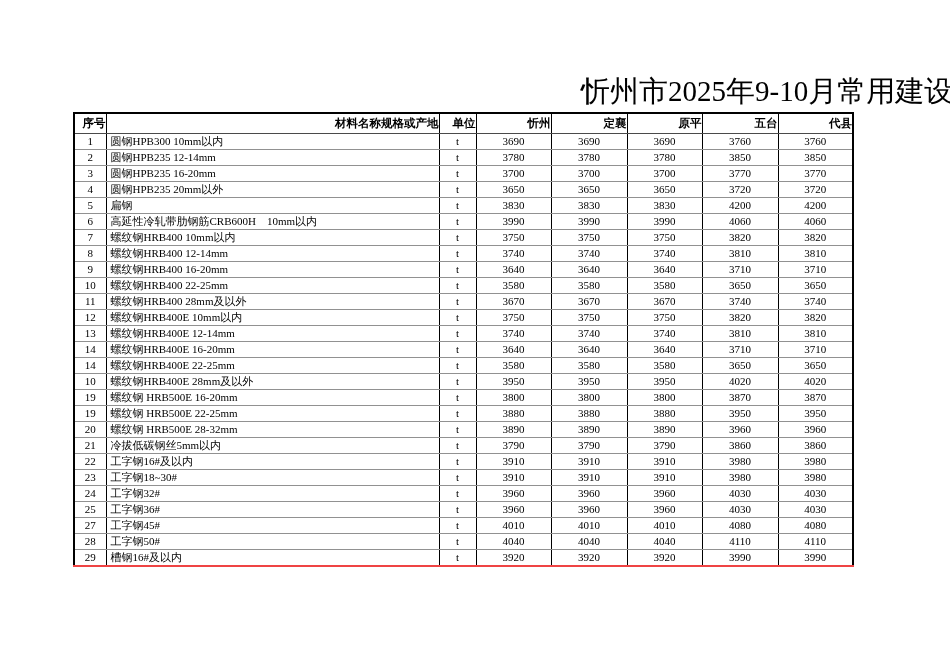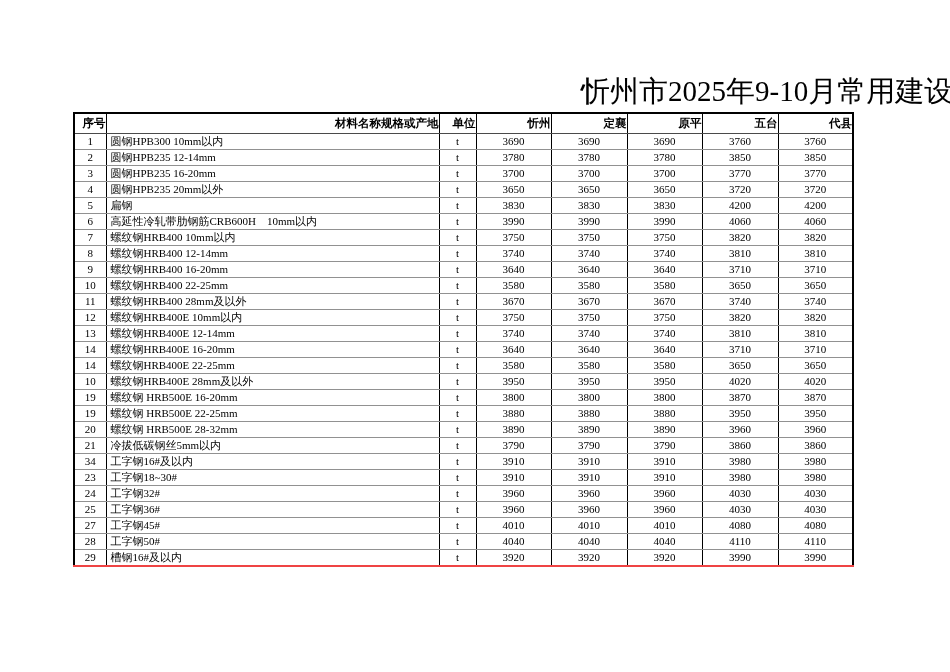--- a/index.html
+++ b/index.html
@@ -291,21 +291,21 @@
         <td class="col0">21</td>
         <td class="col1">冷拔低碳钢丝5mm以内</td>
         <td class="col2">t</td>
         <td class="col3">3790</td>
         <td class="col4">3790</td>
         <td class="col5">3790</td>
         <td class="col6">3860</td>
         <td class="col7">3860</td>
       </tr>
       <tr>
-        <td class="col0">34</td>
+        <td class="col0">22</td>
         <td class="col1">工字钢16#及以内</td>
         <td class="col2">t</td>
         <td class="col3">3910</td>
         <td class="col4">3910</td>
         <td class="col5">3910</td>
         <td class="col6">3980</td>
         <td class="col7">3980</td>
       </tr>
       <tr>
         <td class="col0">23</td>

